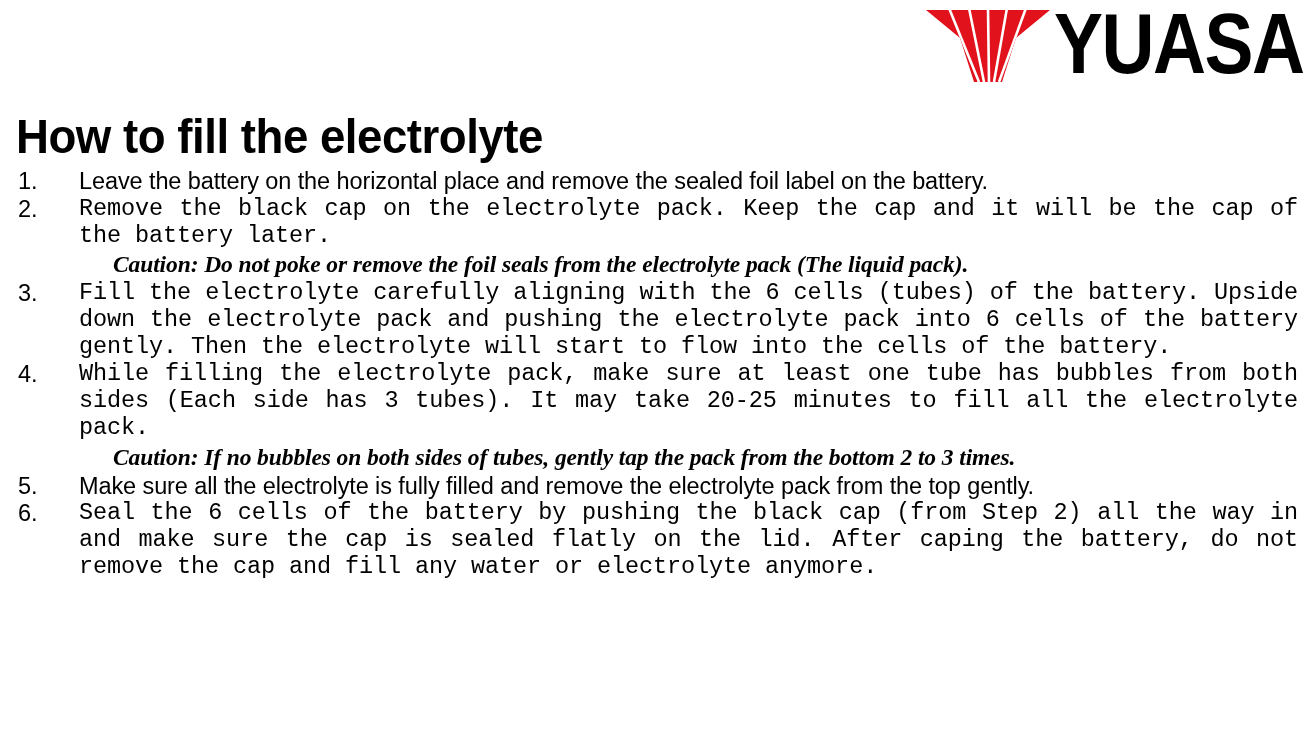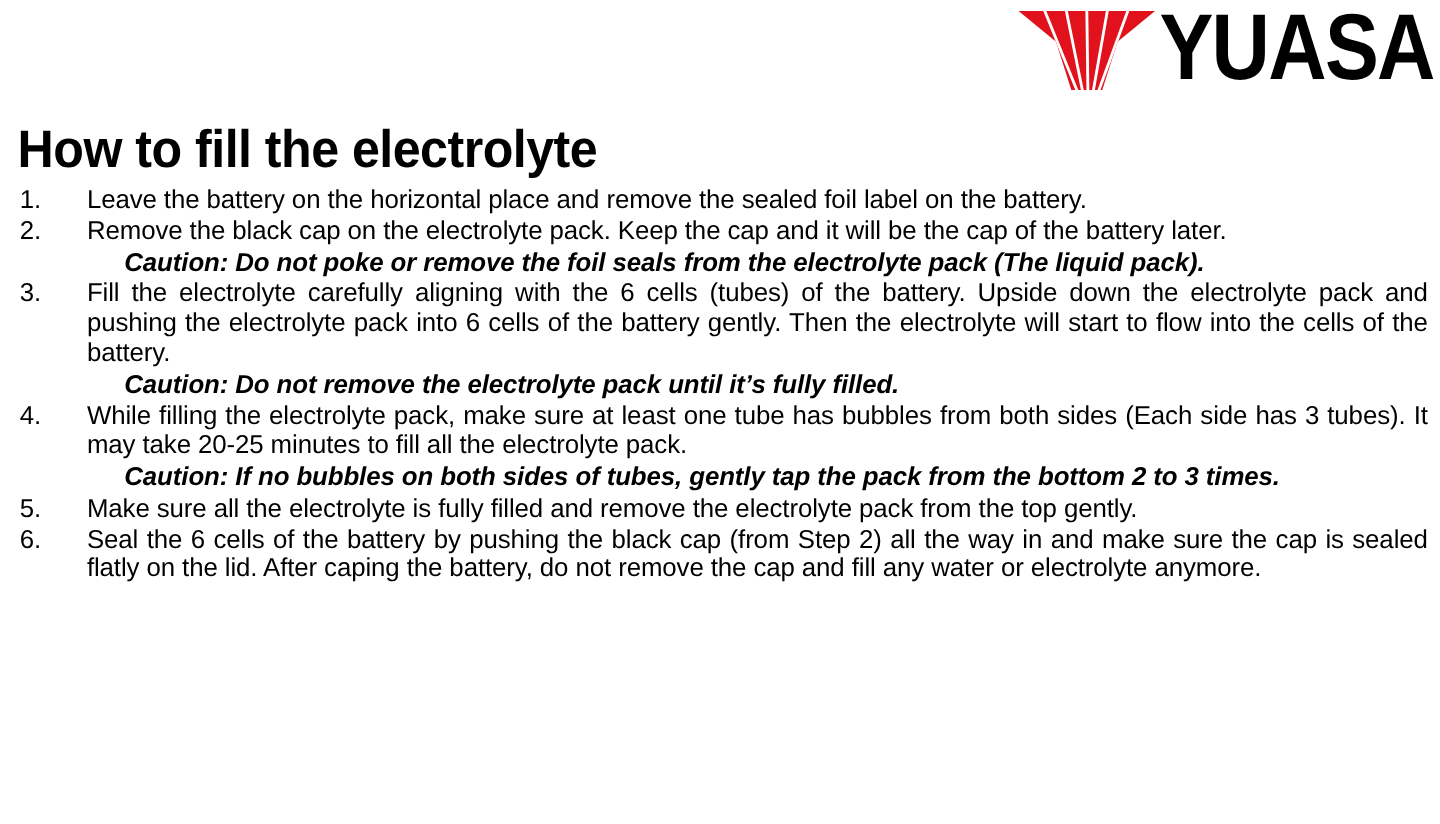--- a/index.html
+++ b/index.html
@@ -83,35 +83,37 @@
     position: absolute;
     left: 2px;
     top: 0;
   }
   .step-text {
     display: block;
   }
   .step-text.justify {
     text-align: justify;
     text-align-last: left;
+    font-family: Liberation Mono, monospace;
   }
   .step-text.nowrap {
     white-space: nowrap;
   }
 
   
   .step.step-4 { padding-left: 63px; }
   .step.step-4 .step-text { margin-left: 0; text-indent: 0; }
 
   .caution {
     font-weight: bold;
     font-style: italic;
     margin: 2px 0 2px 0;
     padding-left: 97px;
     letter-spacing: -0.1px;
+    font-family: Liberation Serif, serif;
   }
   .caution.nowrap { white-space: nowrap; }
   .caution.wrapping {
     padding-left: 0;
     text-indent: 97px;
     text-align: justify;
     text-align-last: left;
   }
 </style>
 </head>
@@ -153,21 +155,20 @@
     <span class="step-text justify">Remove the black cap on the electrolyte pack. Keep the cap and it will be the cap of the battery later.</span>
   </div>
 
   <p class="caution nowrap">Caution: Do not poke or remove the foil seals from the electrolyte pack (The liquid pack).</p>
 
   <div class="step">
     <span class="step-num">3.</span>
     <span class="step-text justify">Fill the electrolyte carefully aligning with the 6 cells (tubes) of the battery. Upside down the electrolyte pack and pushing the electrolyte pack into 6 cells of the battery gently. Then the electrolyte will start to flow into the cells of the battery.</span>
   </div>
 
-  <p class="caution nowrap">Caution: Do not remove the electrolyte pack until it’s fully filled.</p>
 
   <div class="step step-4">
     <span class="step-num">4.</span>
     <span class="step-text justify">While filling the electrolyte pack, make sure at least one tube has bubbles from both sides (Each side has 3 tubes). It may take 20-25 minutes to fill all the electrolyte pack.</span>
   </div>
 
   <p class="caution wrapping">Caution: If no bubbles on both sides of tubes, gently tap the pack from the bottom 2 to 3 times.</p>
 
   <div class="step">
     <span class="step-num">5.</span>

